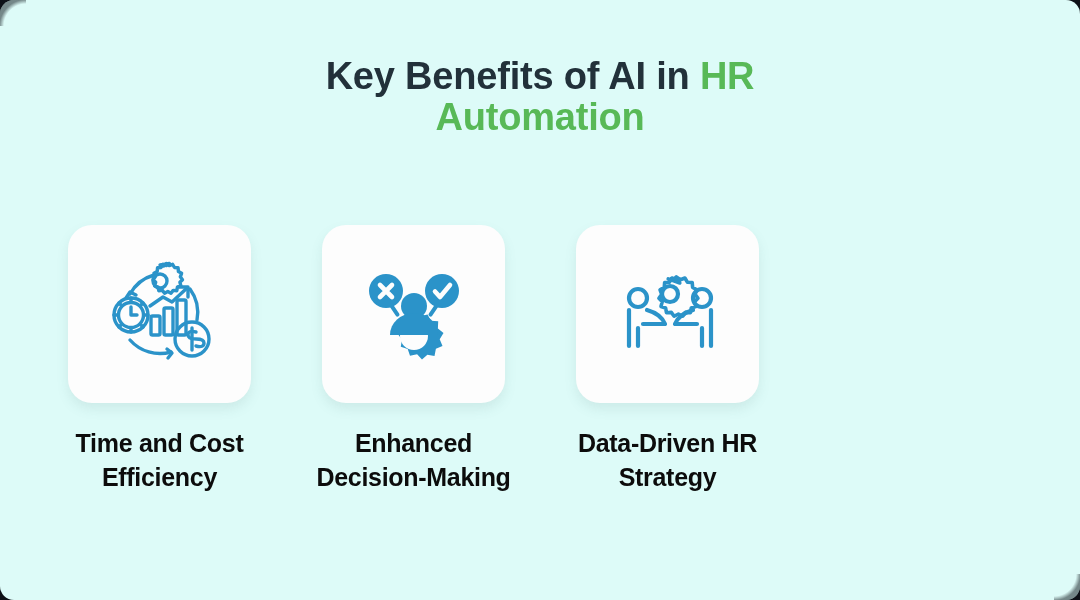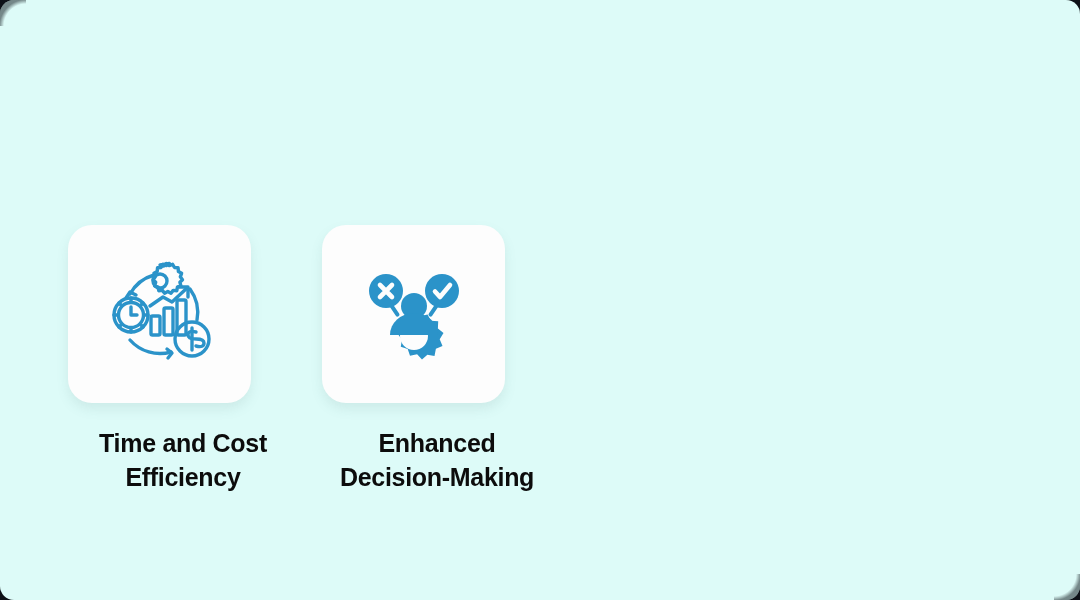--- a/index.html
+++ b/index.html
@@ -48,21 +48,21 @@
     top: 225px;
     left: 68px;
     width: 948px;
     display: flex;
     gap: 71px;
   }
   .col {
     width: 183px;
     display: flex;
     flex-direction: column;
-    align-items: flex-start;
+    align-items: center;
   }
   .icon-card {
     width: 183px;
     height: 178px;
     background: #fdfdfd;
     border-radius: 24px;
     box-shadow: 0 6px 12px rgba(90, 130, 135, 0.13);
     display: flex;
     align-items: center;
     justify-content: center;
@@ -98,20 +98,24 @@
   }
 </style>
 </head>
 <body>
 
 <div class="canvas">
 
   <div class="corner tl"></div>
   <div class="corner br"></div>
 
+  <div class="title-block">
+    <span class="title-line"><span class="t-dark">Key Benefits of AI in </span><span class="t-green">HR</span></span>
+    <span class="title-line t-green">Automation</span>
+  </div>
 
   <div class="cards">
 
     <div class="col">
       <div class="icon-card">
         <svg width="120" height="120" viewBox="0 0 120 120">
           <g fill="none" stroke="#2b93c9" stroke-width="3.4" stroke-linecap="round" stroke-linejoin="round">
 
             <path d="M30 40 A40 40 0 0 1 54 21"></path>
             <path d="M90 35 A40 40 0 0 1 97 66"></path>
@@ -166,15 +170,37 @@
           <g fill="none" stroke="#fdfdfd" stroke-width="4.6" stroke-linecap="round" stroke-linejoin="round">
             <path d="M26 31 L38 43 M38 31 L26 43"></path>
             <path d="M81 37.5 L86 43 L96 31"></path>
           </g>
         </svg>
       </div>
       <div class="caption">Enhanced Decision-Making</div>
     </div>
 
 
+    <div class="col">
+      <div class="icon-card">
+        <svg width="120" height="120" viewBox="0 0 120 120">
+          <g fill="none" stroke="#2b93c9" stroke-width="4.2" stroke-linecap="round" stroke-linejoin="round">
+
+            <path d="M60 22 l5.6 1.5 3.9 -3.9 4.7 3.3 5.2 -2.0 2.9 4.9 5.6 .4 .5 5.6 4.9 2.8 -2.0 5.2 3.3 4.7 -3.9 3.9 1.5 5.6 -5.4 1.8 -1.0 5.5 -5.6 -.4 -3.3 4.5 -5.0 -2.6 -5.0 2.6 -3.3 -4.5 -5.6 .4 -1.0 -5.5 -5.4 -1.8 1.5 -5.6 -3.9 -3.9 3.3 -4.7 -2.0 -5.2 4.9 -2.8 .5 -5.6 5.6 -.4 2.9 -4.9 5.2 2.0 3.9 3.9z" transform="translate(0 6) scale(0.86) translate(10 0)"></path>
+            <circle cx="62" cy="40" r="8"></circle>
+
+            <circle cx="30" cy="44" r="9"></circle>
+            <path d="M21 56 v36"></path>
+            <path d="M39 56 q14 4 18 14 h-22"></path>
+            <path d="M30 74 v18"></path>
+
+            <circle cx="94" cy="44" r="9"></circle>
+            <path d="M103 56 v36"></path>
+            <path d="M85 56 q-14 4 -18 14 h22"></path>
+            <path d="M94 74 v18"></path>
+          </g>
+        </svg>
+      </div>
+      <div class="caption">Data-Driven HR Strategy</div>
+    </div>
 
   </div>
 </div>
 
 </body></html>

